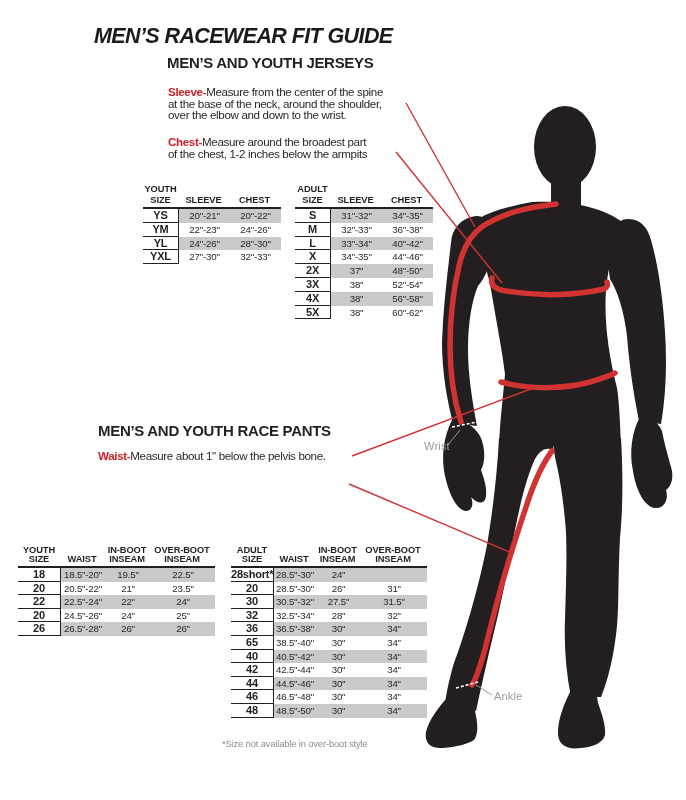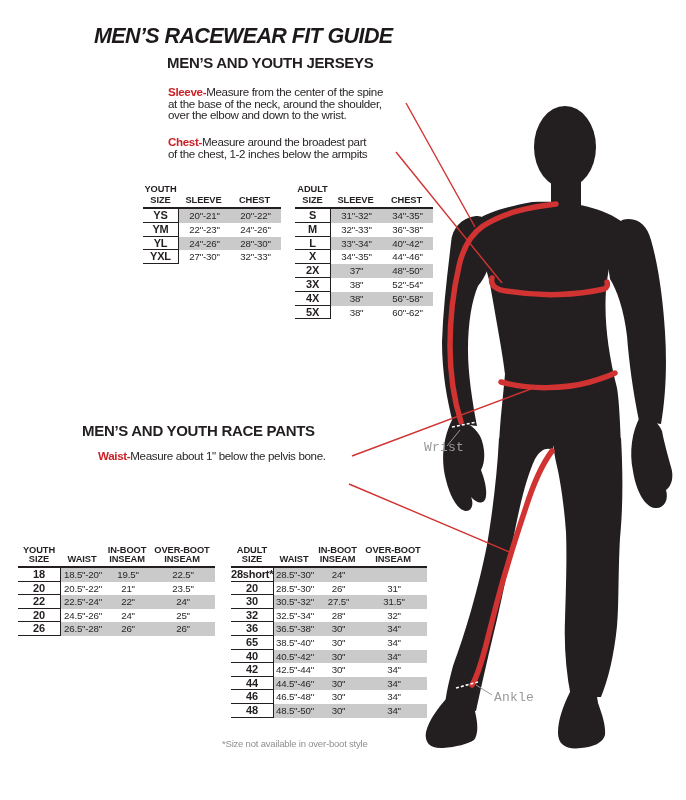--- a/index.html
+++ b/index.html
@@ -8,21 +8,21 @@
     font-family:"Liberation Sans","DejaVu Sans",sans-serif;color:#231f20;
   }
   .fig{position:absolute;left:0;top:0;width:686px;height:800px;}
   .abs{position:absolute;}
   .page-title{
     left:94px;top:24px;font-size:21.5px;font-weight:bold;font-style:italic;
     letter-spacing:-0.6px;white-space:nowrap;color:#1d191a;
   }
   .section-heading{font-size:15px;font-weight:bold;letter-spacing:-0.3px;white-space:nowrap;text-align:right;}
   .h-jerseys{left:167px;top:54px;}
-  .h-pants{left:82px;top:422px;}
+  .h-pants{left:98px;top:422px;}
   .note{font-size:11.6px;line-height:11.5px;letter-spacing:-0.35px;color:#2b2728;white-space:pre-line;}
   .note .lead{color:#cb2128;font-weight:bold;margin-right:0;white-space:nowrap;}
   .n-sleeve{left:168px;top:86px;width:240px;}
   .n-chest{left:168px;top:136px;width:230px;}
   .n-waist{left:98px;top:450px;width:300px;}
   .n-inseam{left:98px;top:477px;width:300px;}
 
   .grp{font-size:9.3px;font-weight:bold;text-align:center;letter-spacing:-0.1px;}
 
   .tbl{position:absolute;}
@@ -36,21 +36,21 @@
   .cell{font-size:9.7px;text-align:center;height:var(--rowh);line-height:var(--rowh);
         letter-spacing:-0.2px;color:#2b2728;}
   .cell.size{font-weight:bold;border-bottom:1px solid #231f20;height:calc(var(--rowh) - 1px);
              line-height:calc(var(--rowh) - 1px);color:#231f20;font-size:11px;}
   .vals{border-left:1.5px solid #231f20;}
   .trow:nth-child(even) .vals{background:#cacaca;}
   .jersey{--rowh:13.8px;}
   .pants{--rowh:13.6px;}
 
   .footnote{left:222px;top:738px;font-size:9.5px;color:#8f8f8f;letter-spacing:-0.2px;}
-  .fig-label{font-size:13px;color:#9a9a9a;letter-spacing:0.2px;font-family:Liberation Mono, monospace;}
+  .fig-label{font-size:11px;color:#9a9a9a;letter-spacing:0.2px;}
   .l-wrist{left:424px;top:440px;}
   .l-ankle{left:494px;top:690px;}
 </style>
 </head>
 <body>
 
 <div class="sheet">
 
   <svg class="fig" viewBox="0 0 686 800" aria-hidden="true">
     <g fill="#231f20" stroke="none">

